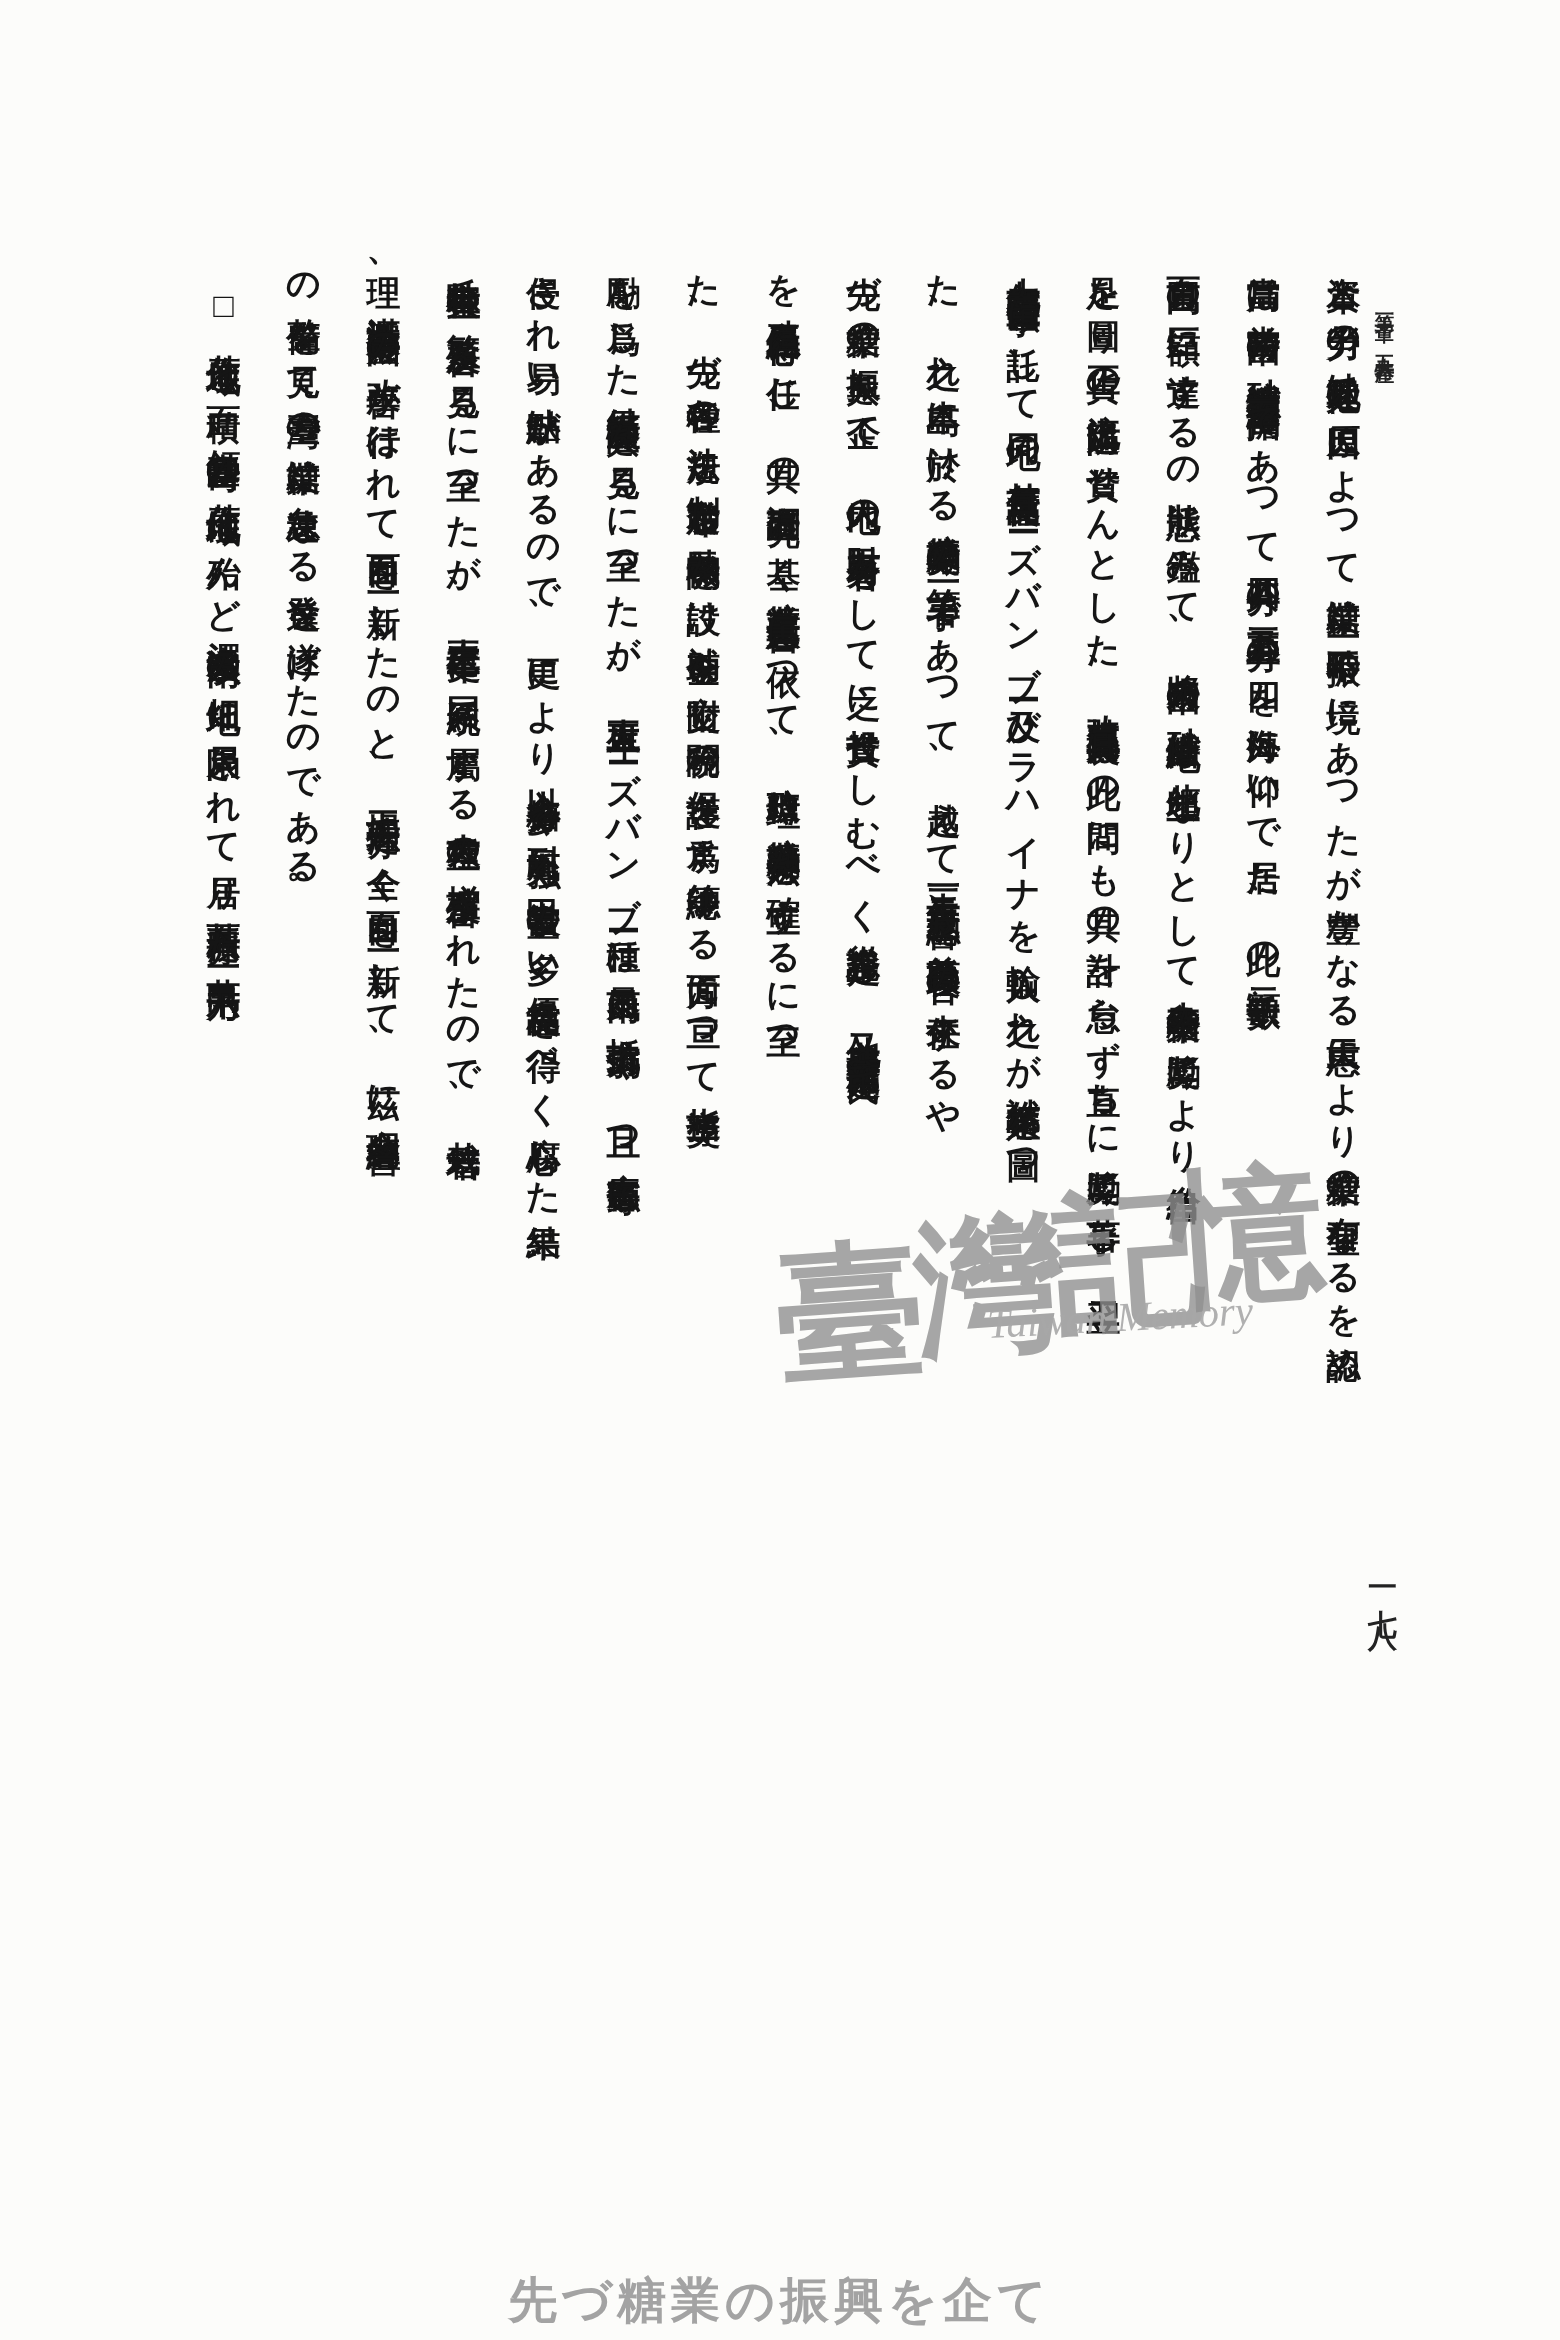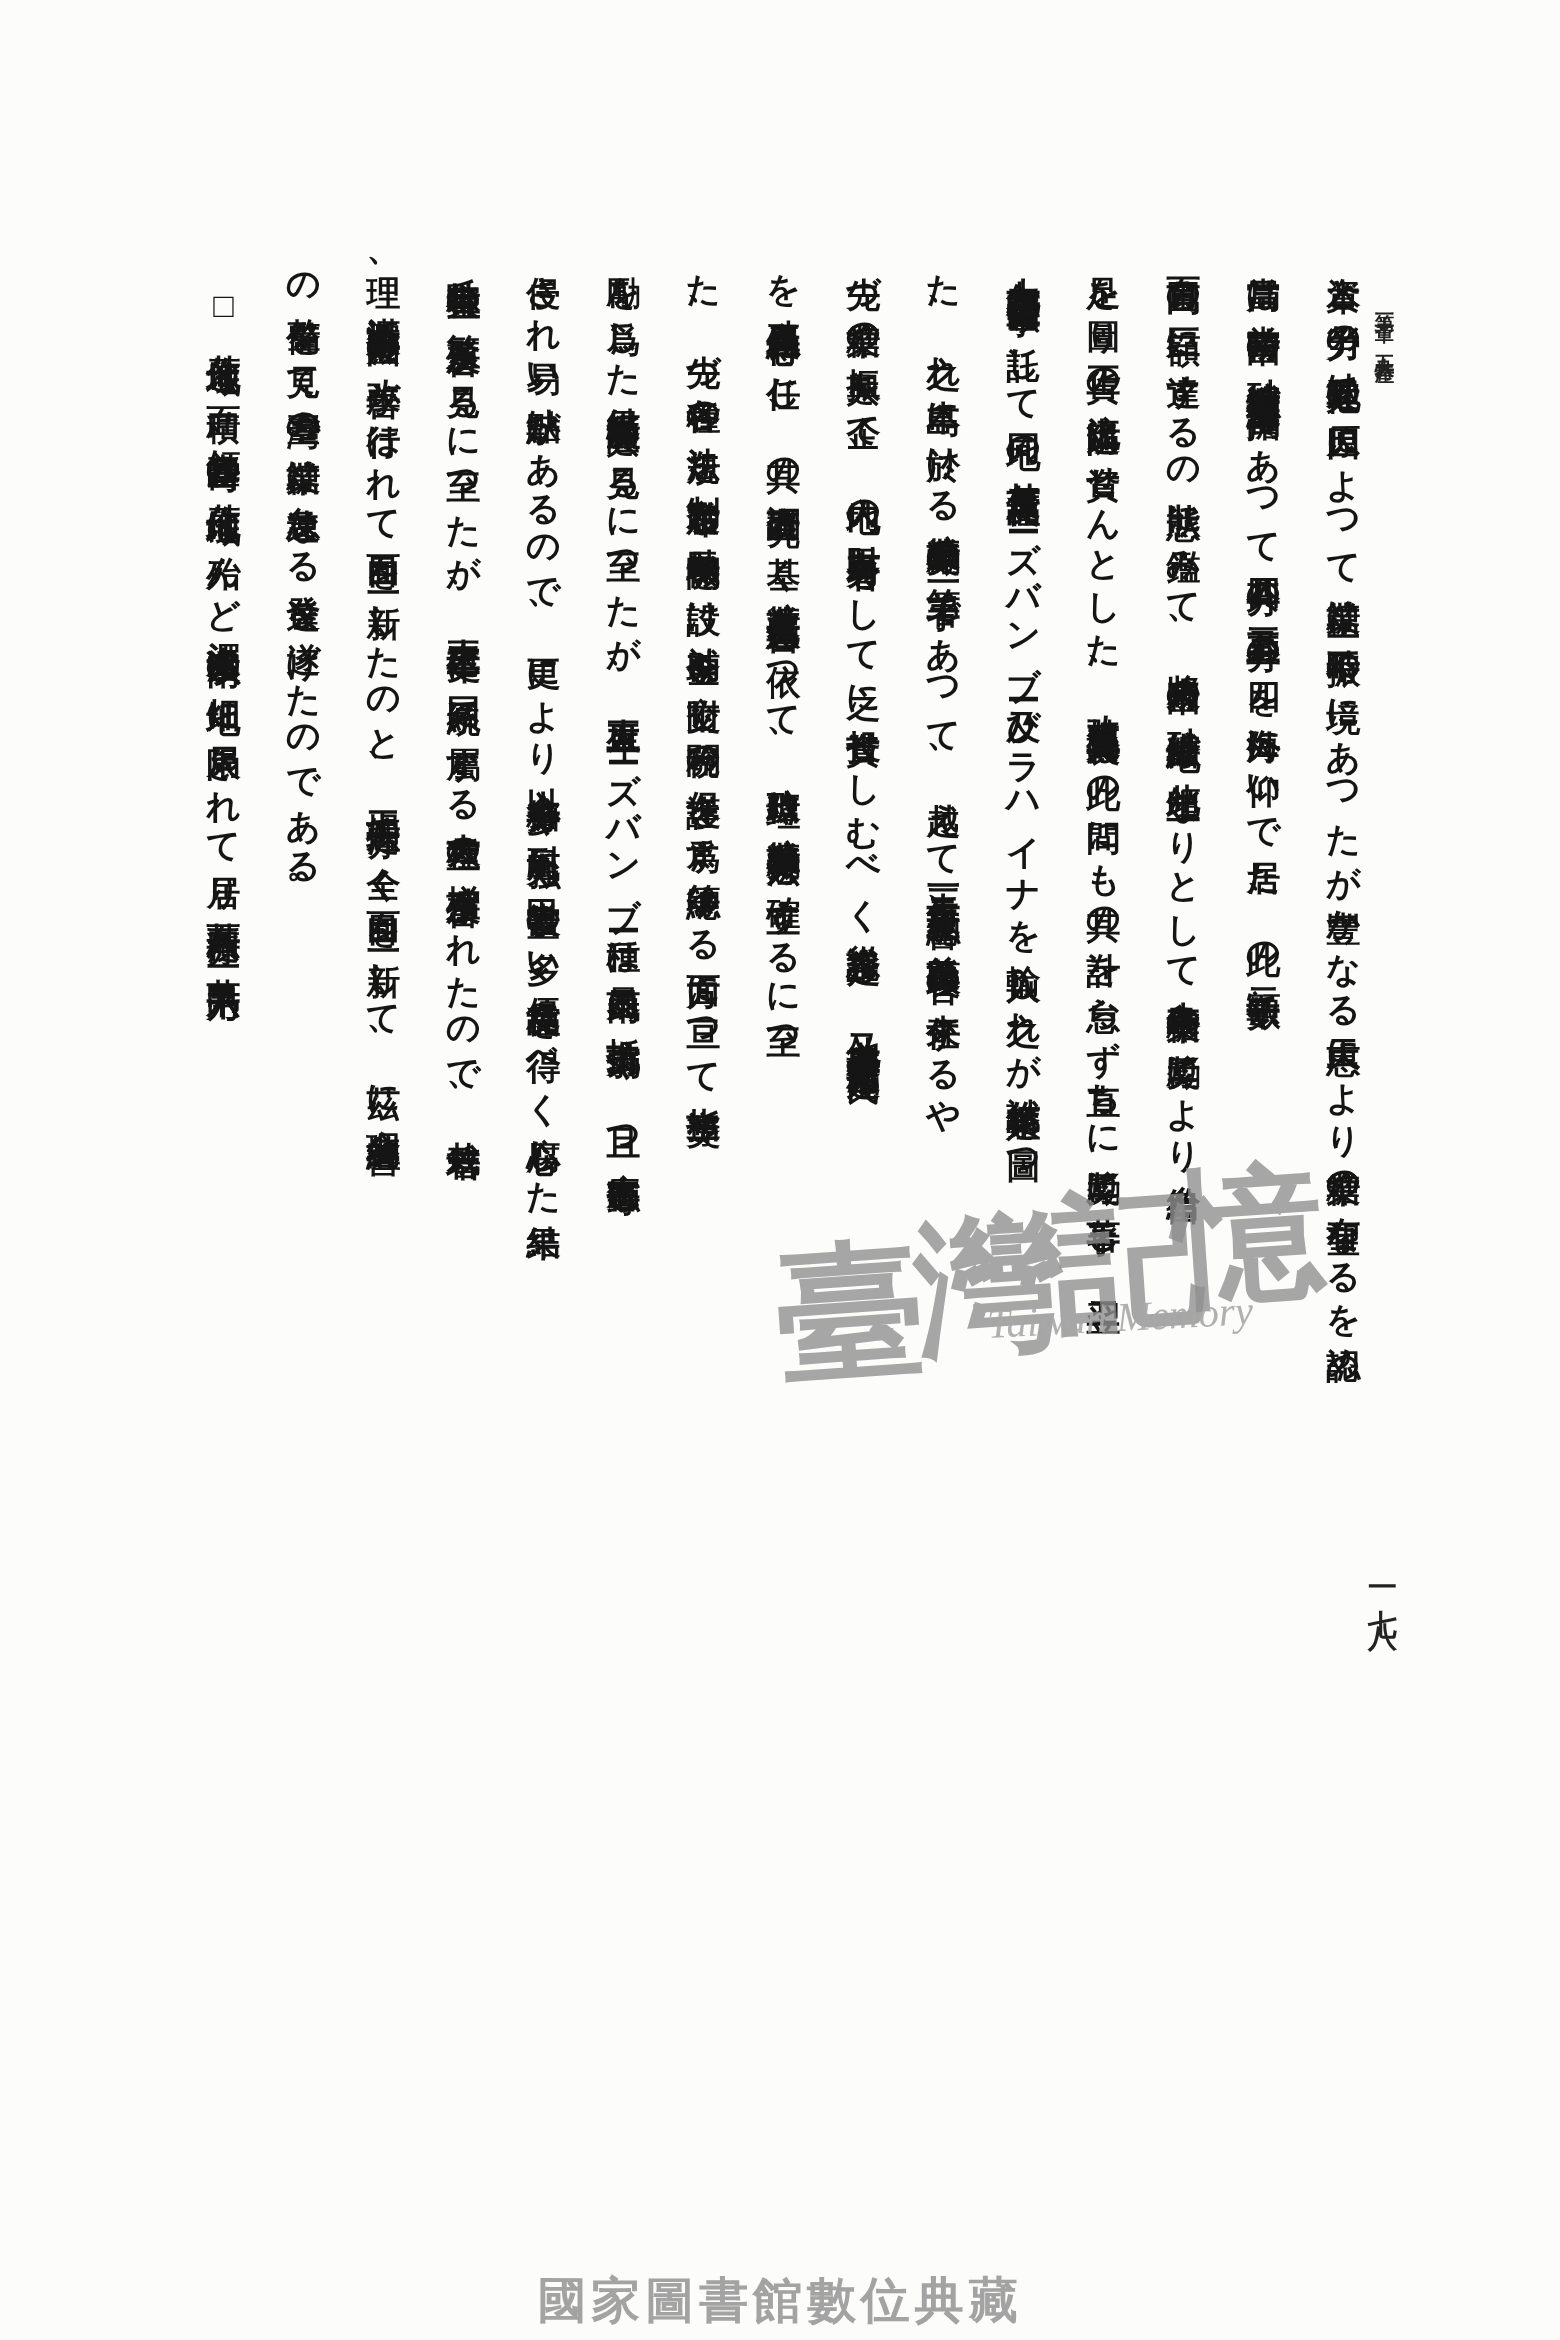--- a/index.html
+++ b/index.html
@@ -130,16 +130,16 @@
   </div>
 
   <div class="watermark">
     <span class="wm-char wm-c0">臺</span>
     <span class="wm-char wm-c1">灣</span>
     <span class="wm-char wm-c2">記</span>
     <span class="wm-char wm-c3">憶</span>
   </div>
   <div class="wm-latin">Taiwan Memory</div>
 
-  <div class="library-stamp">國家圖書館數位典藏</div>
+  <div class="library-stamp">先づ糖業の振興を企て</div>
 
 </div>
 
 
 </body></html>

